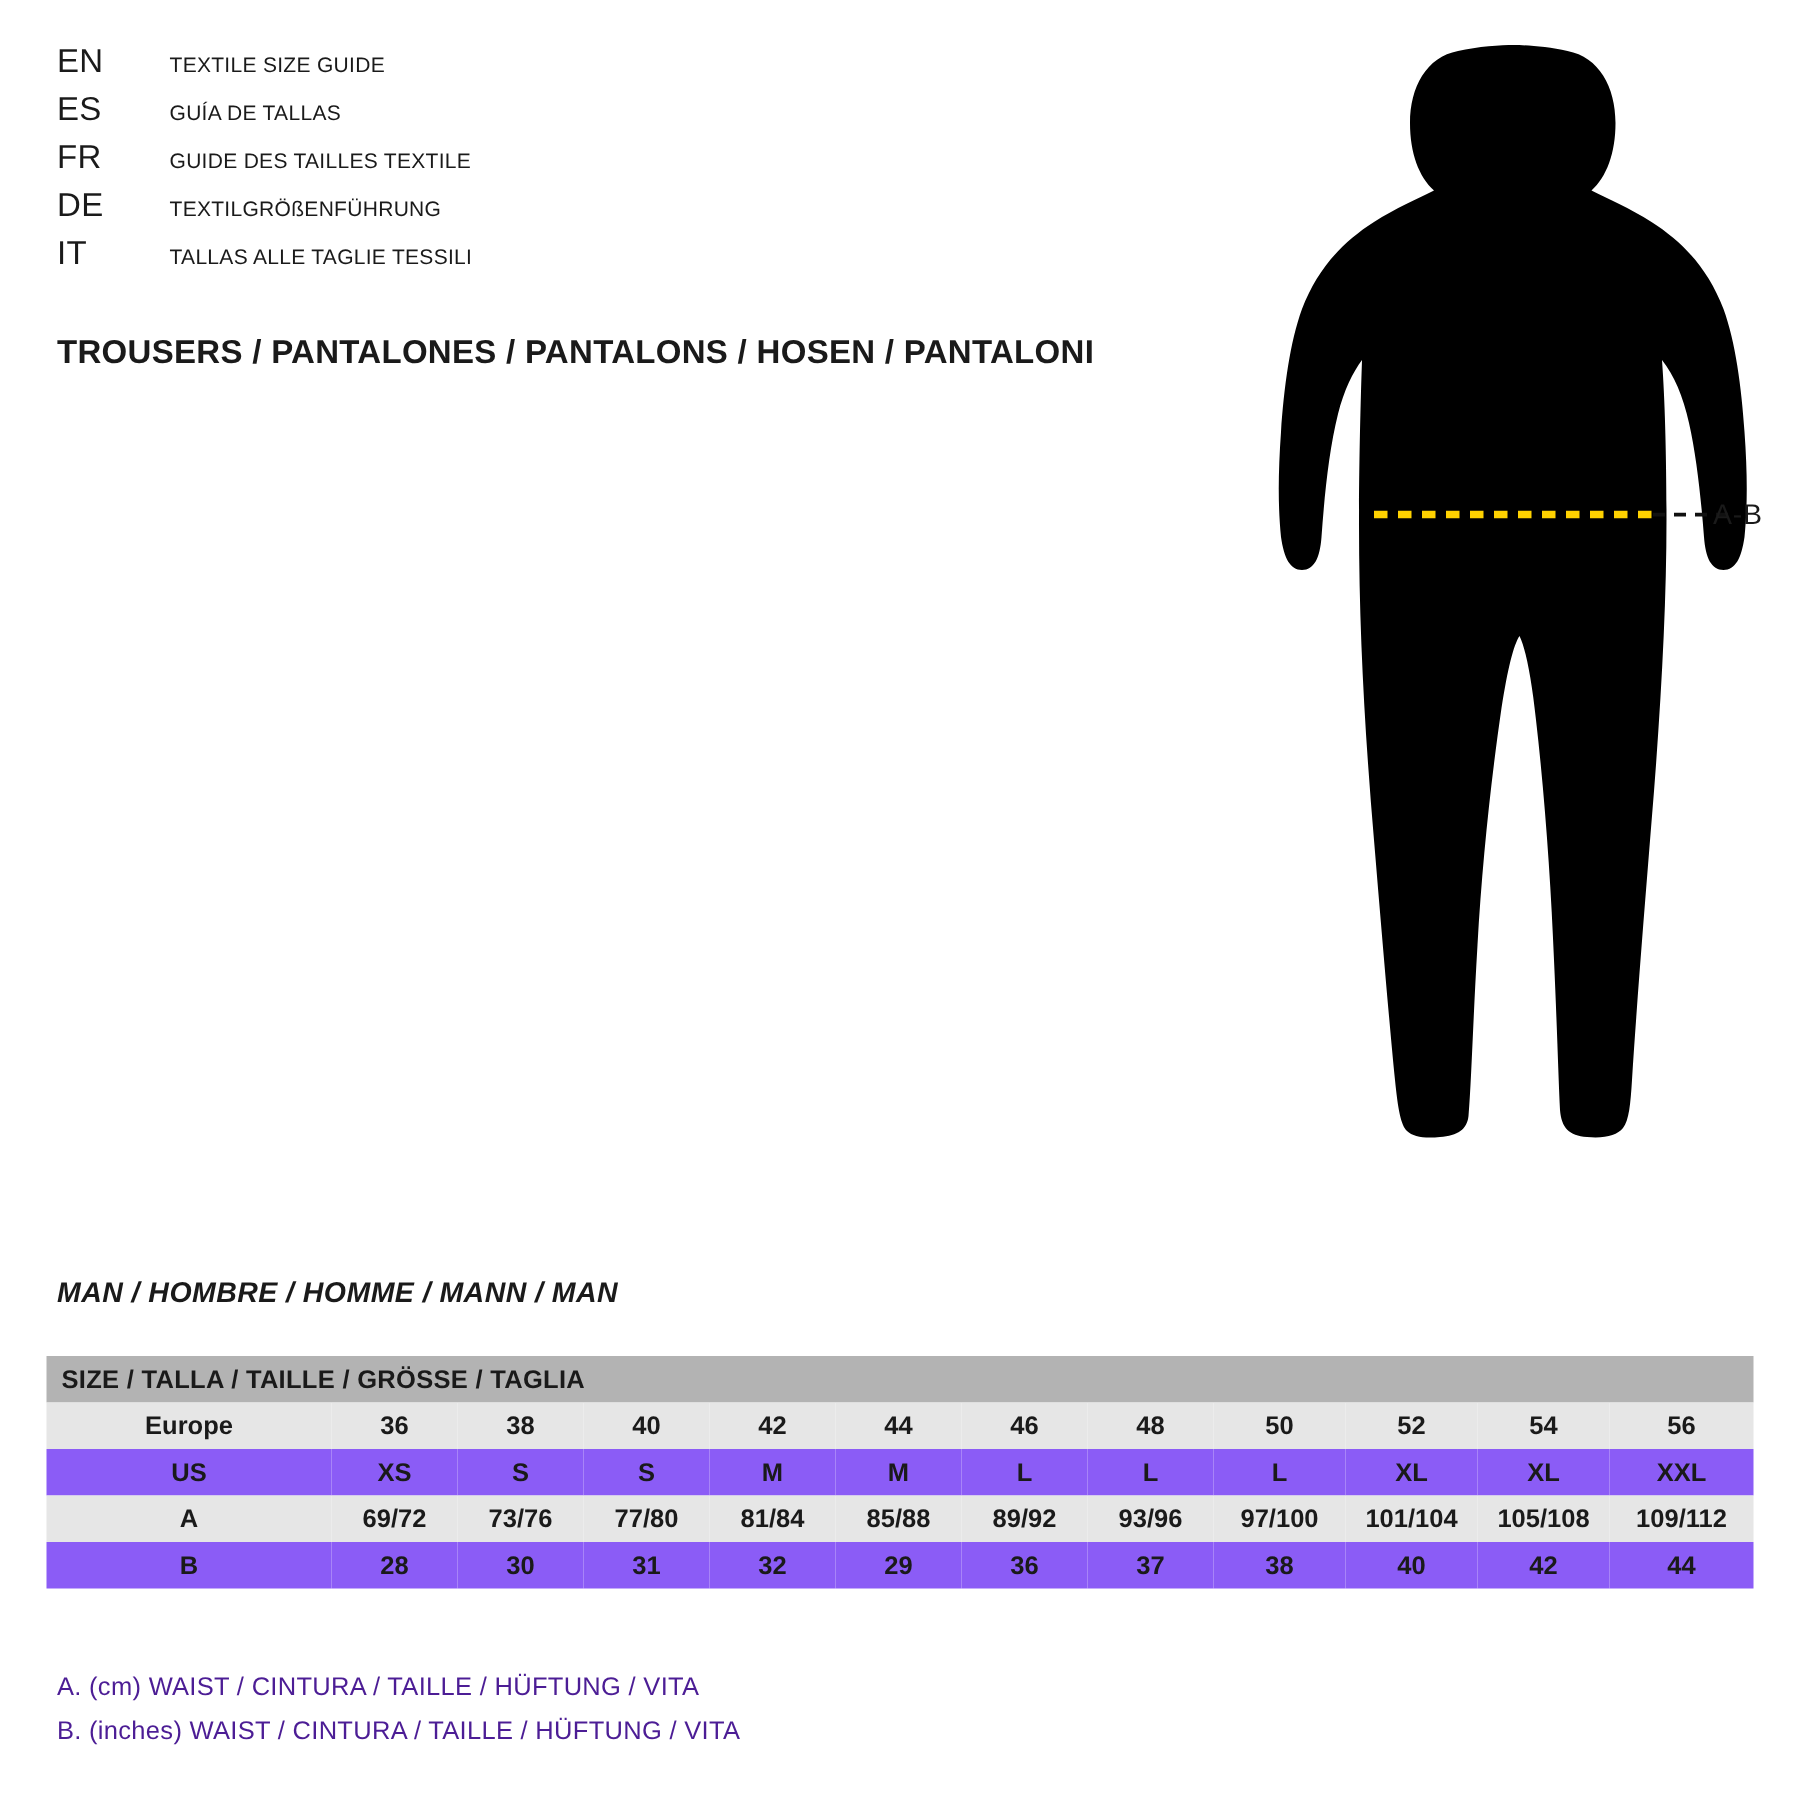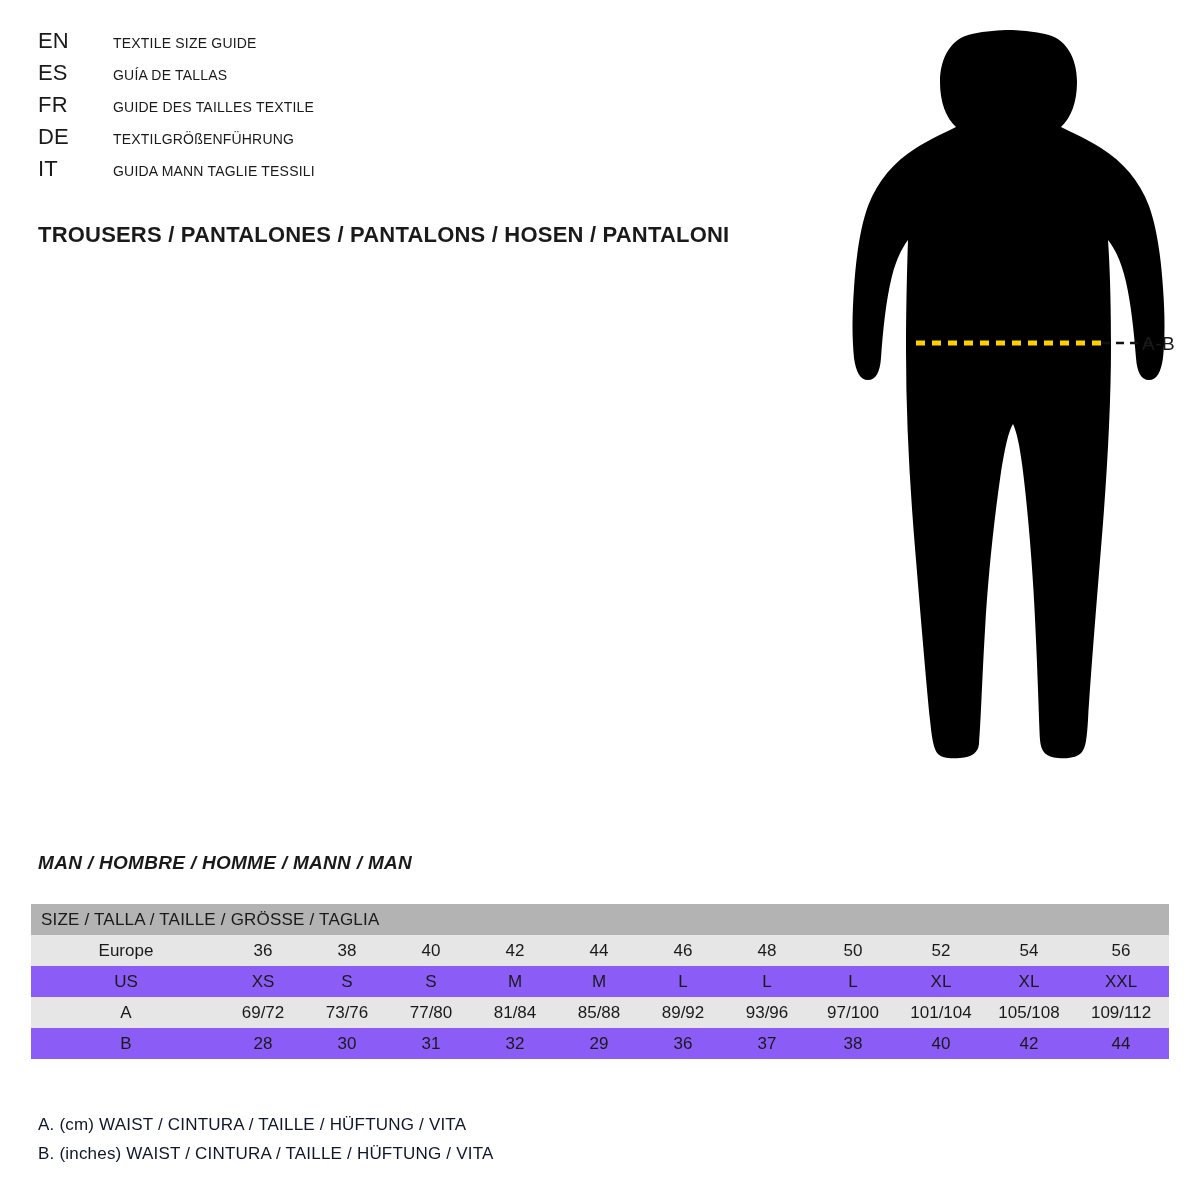--- a/index.html
+++ b/index.html
@@ -91,21 +91,21 @@
     width: 1138px;
     border-collapse: collapse;
     table-layout: fixed;
     font-size: 17px;
   }
   table.size-table th,
   table.size-table td {
     padding: 0;
     height: 31px;
     text-align: center;
-    font-weight: normal;
+    font-weight: bold;
     color: #1a1a1a;
   }
   table.size-table th.head-cell {
     background: #b3b3b3;
     text-align: left;
     padding-left: 10px;
     font-size: 17px;
     letter-spacing: 0.2px;
     white-space: nowrap;
   }
@@ -122,21 +122,21 @@
   .footnotes {
     position: absolute;
     left: 38px;
     top: 1110px;
     width: 800px;
   }
   .footnote {
     font-size: 17px;
     line-height: 29px;
     letter-spacing: 0.2px;
-    color: #0f172a;
+    color: #4c1d95;
     white-space: nowrap;
   }
 </style>
 </head>
 <body>
 
 <div class="lang-block">
   <div class="lang-row">
     <span class="lang-code">EN</span>
     <span class="lang-text">TEXTILE SIZE GUIDE</span>
@@ -148,21 +148,21 @@
   <div class="lang-row">
     <span class="lang-code">FR</span>
     <span class="lang-text">GUIDE DES TAILLES TEXTILE</span>
   </div>
   <div class="lang-row">
     <span class="lang-code">DE</span>
     <span class="lang-text">TEXTILGRÖßENFÜHRUNG</span>
   </div>
   <div class="lang-row">
     <span class="lang-code">IT</span>
-    <span class="lang-text">GUIDA MANN TAGLIE TESSILI</span>
+    <span class="lang-text">TALLAS ALLE TAGLIE TESSILI</span>
   </div>
 </div>
 
 <div class="garment-line">TROUSERS / PANTALONES / PANTALONS / HOSEN / PANTALONI</div>
 
 <div class="figure-wrap">
   <svg width="380" height="790" viewBox="0 0 380 790" xmlns="http://www.w3.org/2000/svg">
 
     <path fill="#000000" d="
       M 152 14

